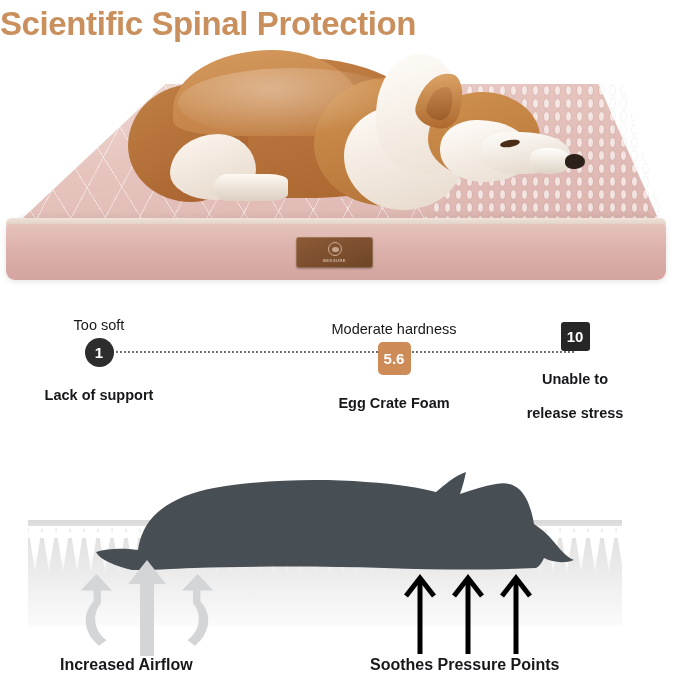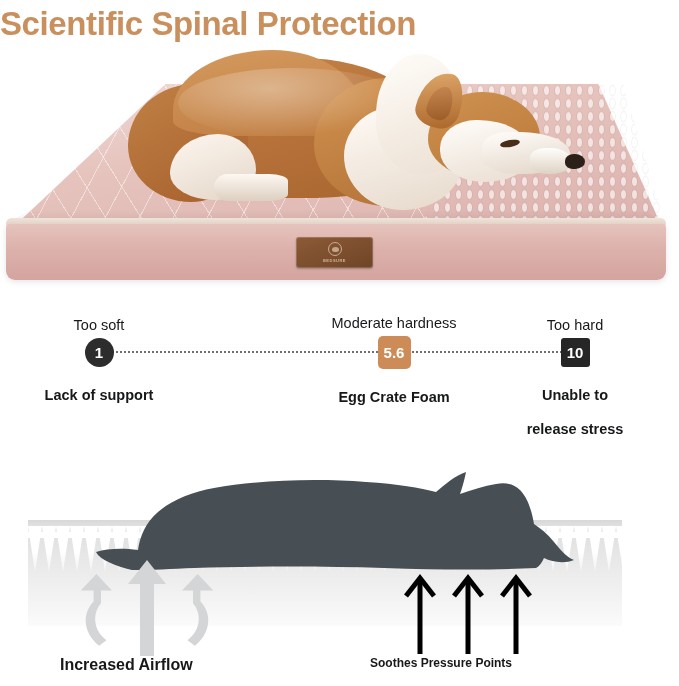--- a/index.html
+++ b/index.html
@@ -209,21 +209,21 @@
   }
   .badge-square{
     width:29px; height:29px; border-radius:3px;
     background:#262626; font-size:15px;
   }
   .badge-tan{
     width:33px; height:33px; border-radius:5px;
     background:#cd8c57; font-size:15px;
   }
   #node-soft{ left:29px; top:8px; width:140px; }
-  #node-mod { left:316px; top:6px; width:156px; }
+  #node-mod { left:316px; top:12px; width:156px; }
   #node-hard{ left:505px; top:8px; width:140px; }
 
   
   .diagram{ position:absolute; top:420px; left:0; width:617px; height:266px; }
 
   .foam-base{
     position:absolute; left:28px; top:118px; width:594px; height:88px;
     background:linear-gradient(180deg,#e2e2e2 0%, #ededed 45%, #fbfbfb 100%);
   }
   .teeth-row{
@@ -254,21 +254,21 @@
 
   
   .pressure{ position:absolute; left:404px; top:150px; width:160px; height:86px; }
 
   .cap-left{
     position:absolute; left:60px; top:236px; width:230px;
     font-size:16px; font-weight:bold; color:#17181a;
   }
   .cap-right{
     position:absolute; left:370px; top:236px; width:250px;
-    font-size:12px; font-weight:bold; color:#17181a;
+    font-size:16px; font-weight:bold; color:#17181a;
   }
 </style>
 </head>
 <body>
 
 <div class="title-bar">
   <div class="title-text">Scientific Spinal Protection</div>
 </div>
 
 <div class="hero">
@@ -318,21 +318,20 @@
     <div class="sub">Lack of support</div>
   </div>
 
   <div class="node" id="node-mod">
     <div class="cap">Moderate hardness</div>
     <div class="badge badge-tan">5.6</div>
     <div class="sub">Egg Crate Foam</div>
   </div>
 
   <div class="node" id="node-hard">
-    <div class="cap">Too hard</div>
     <div class="badge badge-square">10</div>
     <div class="sub">Unable to</div>
     <div class="sub" style="margin-top:17px">release stress</div>
   </div>
 </div>
 
 <div class="diagram">
 
   <div class="foam-shadow"></div>
   <div class="foam-base"></div>

